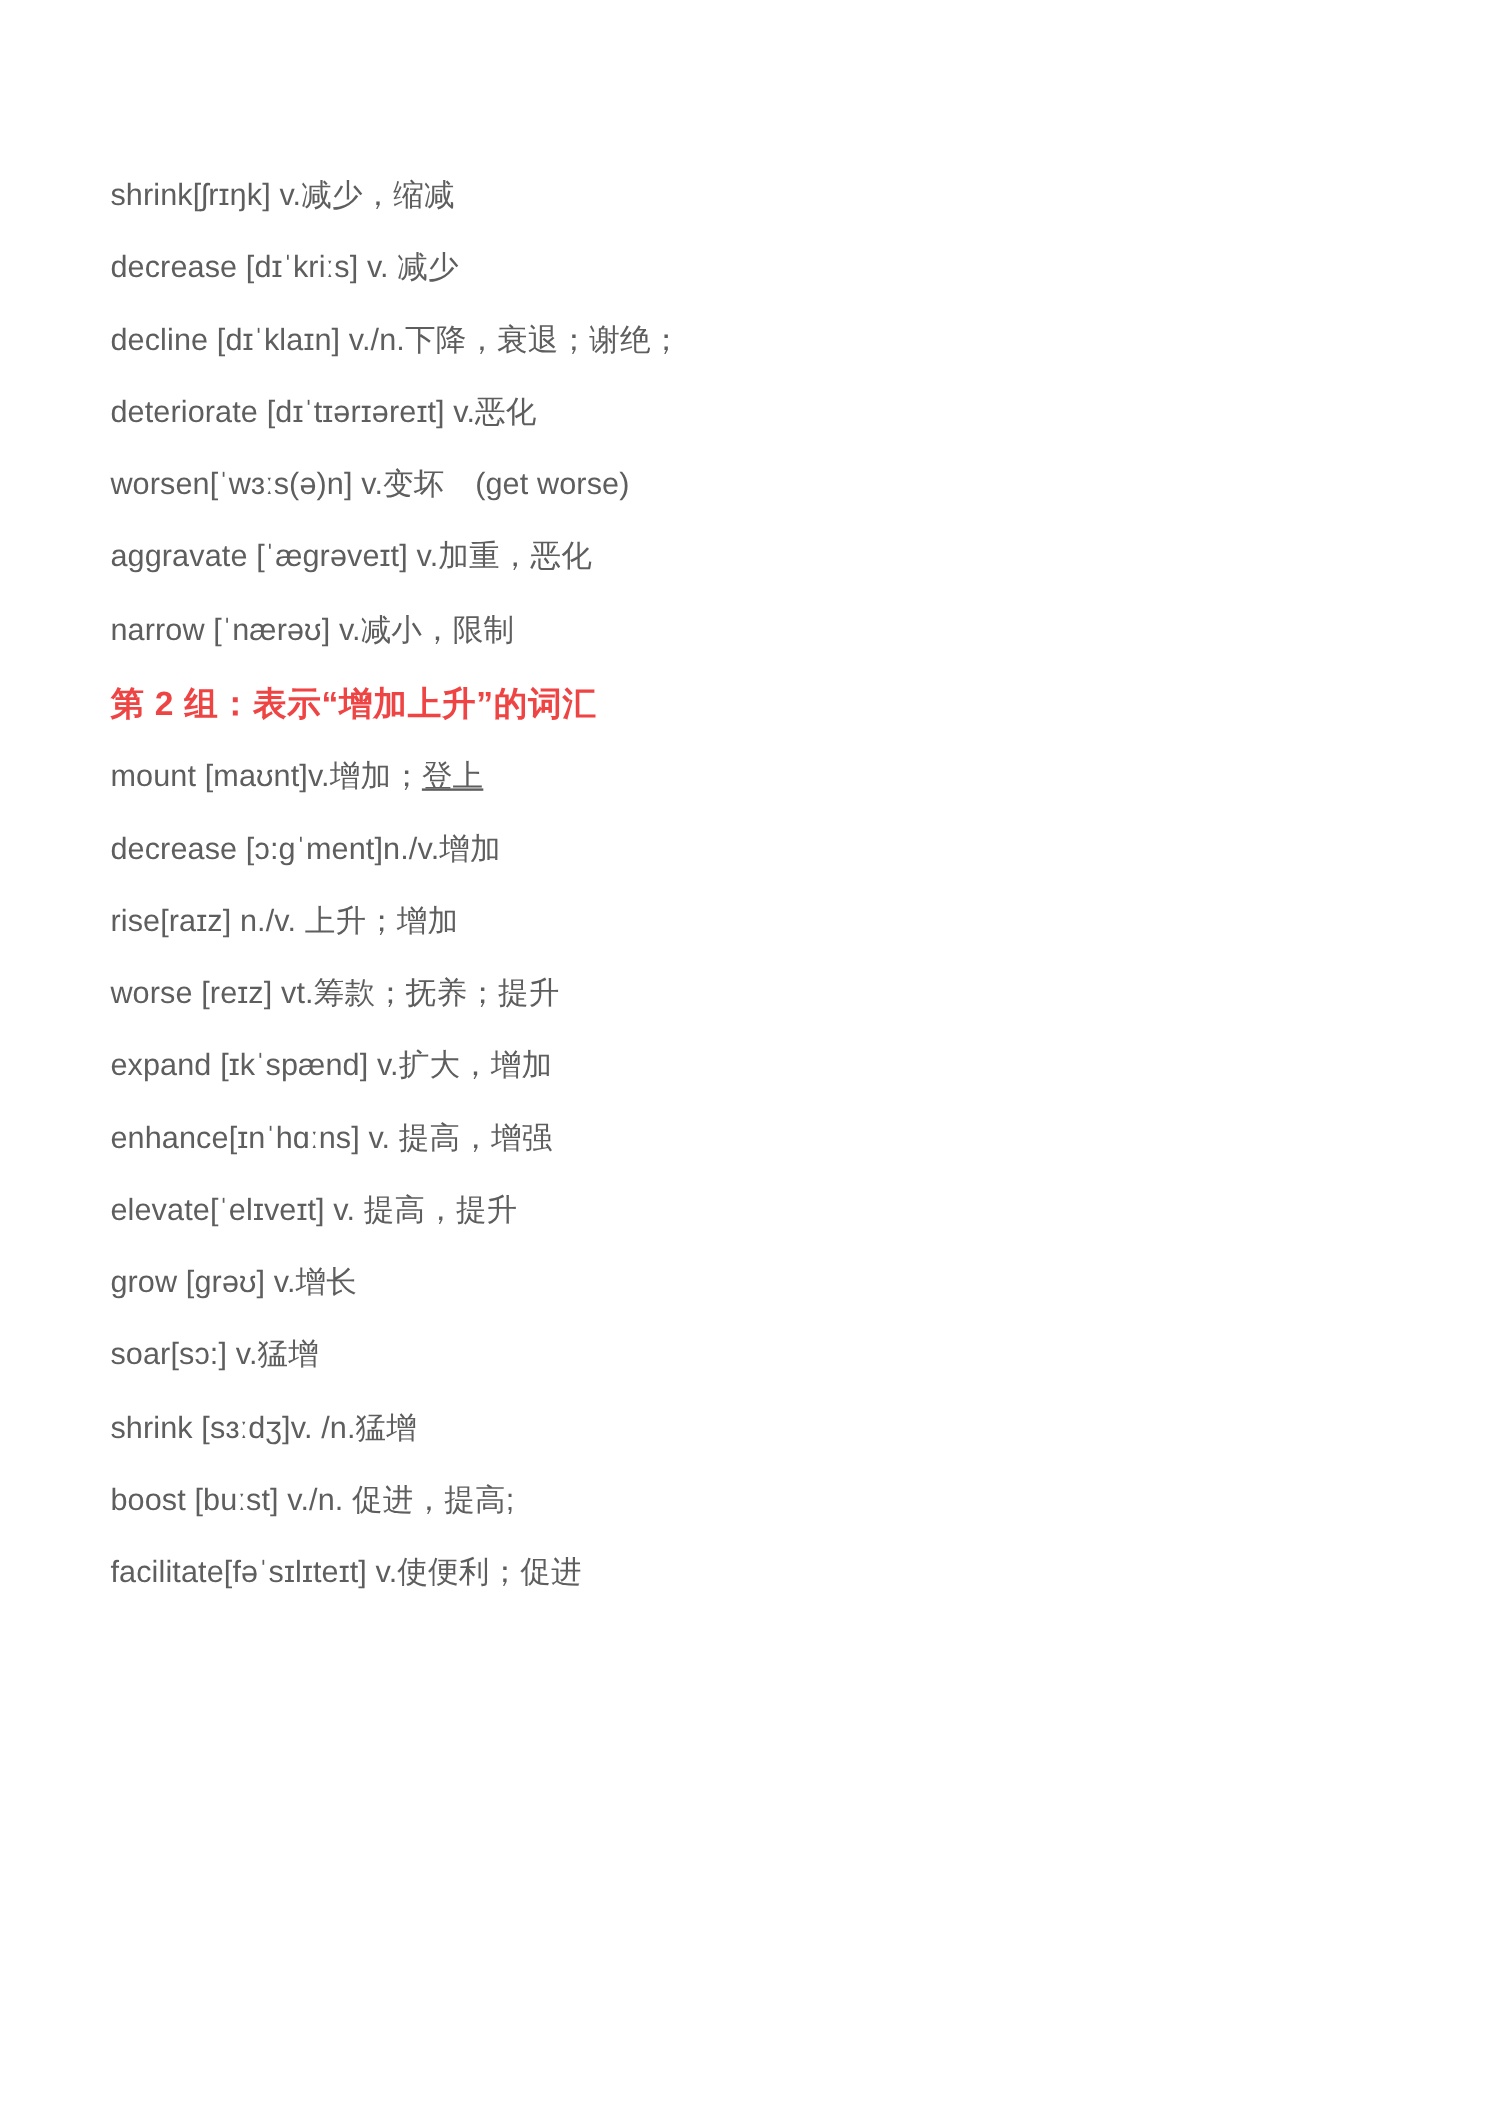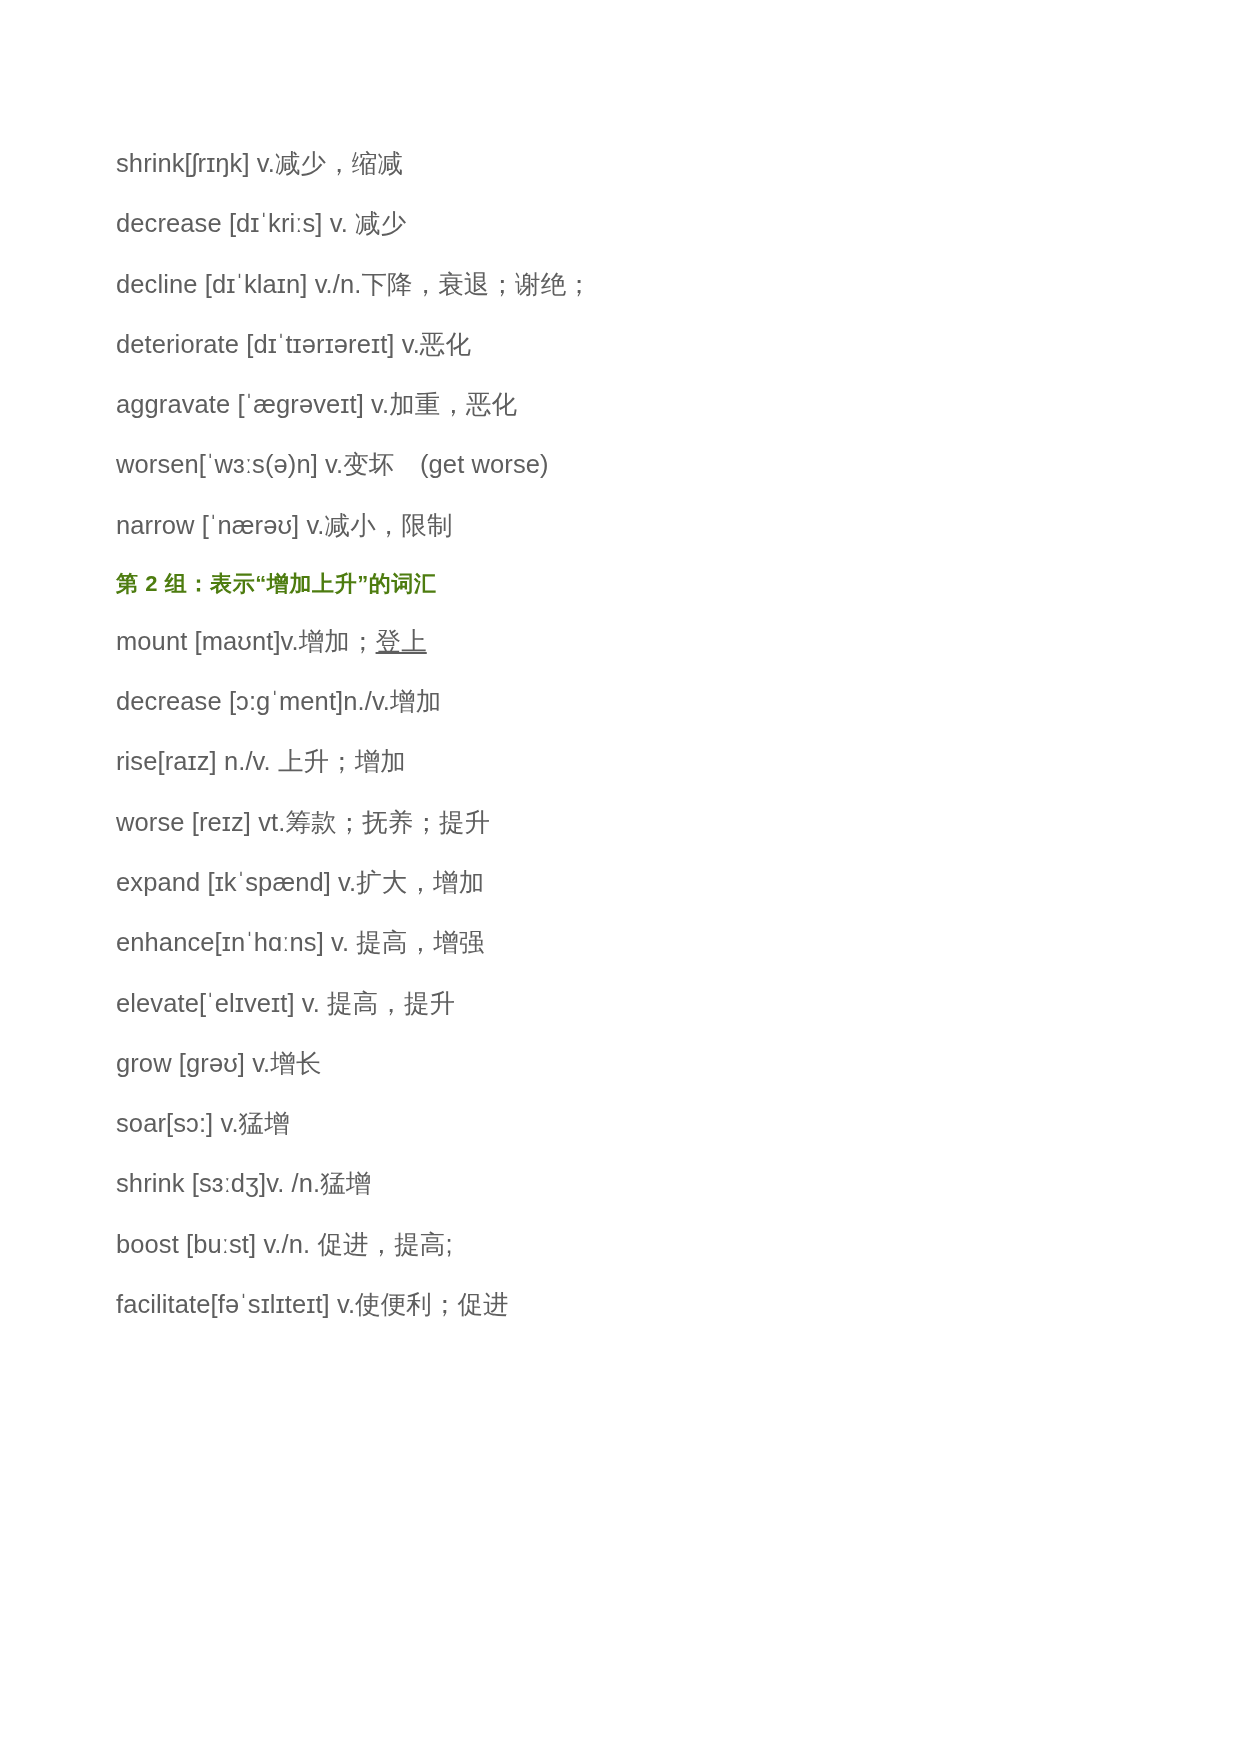--- a/index.html
+++ b/index.html
@@ -11,57 +11,57 @@
     width: 1240px;
     height: 1754px;
     font-family: "Liberation Sans", sans-serif;
     color: #5a5a5a;
   }
   .page {
     position: relative;
     width: 1240px;
     height: 1274px;
     box-sizing: border-box;
-    padding: 150px 170px 0 116px;
+    padding: 150px 170px 0 92px;
   }
   .doc-body {
     display: block;
   }
   .line {
     font-size: 25.5px;
     line-height: 1.05;
     color: #5e5e5e;
     margin: 0 0 33.5px 0;
     letter-spacing: 0.1px;
     white-space: pre-wrap;
     font-weight: 400;
   }
   .heading {
-    font-size: 22px;
+    font-size: 28px;
     font-weight: bold;
-    color: #4d7c0f;
+    color: #ef4444;
     margin: 0 0 33px 0;
     line-height: 1.05;
     letter-spacing: 0.6px;
   }
   .line .underline {
     text-decoration: underline;
   }
 </style>
 </head>
 <body>
 
 <div class="page">
   <div class="doc-body" id="doc-body">
       <div class="line">shrink[ʃrɪŋk] v.减少，缩减</div>
       <div class="line">decrease [dɪˈkriːs] v. 减少</div>
       <div class="line">decline [dɪˈklaɪn] v./n.下降，衰退；谢绝；</div>
       <div class="line">deteriorate [dɪˈtɪərɪəreɪt] v.恶化</div>
+      <div class="line">worsen[ˈwɜːs(ə)n] v.变坏　(get worse)</div>
       <div class="line">aggravate [ˈægrəveɪt] v.加重，恶化</div>
-      <div class="line">worsen[ˈwɜːs(ə)n] v.变坏　(get worse)</div>
       <div class="line">narrow [ˈnærəʊ] v.减小，限制</div>
       <div class="heading">第 2 组：表示“增加上升”的词汇</div>
       <div class="line"><span>mount [maʊnt]v.增加；</span><span class="underline">登上</span></div>
       <div class="line">decrease [ɔ:gˈment]n./v.增加</div>
       <div class="line">rise[raɪz] n./v. 上升；增加</div>
       <div class="line">worse [reɪz] vt.筹款；抚养；提升</div>
       <div class="line">expand [ɪkˈspænd] v.扩大，增加</div>
       <div class="line">enhance[ɪnˈhɑːns] v. 提高，增强</div>
       <div class="line">elevate[ˈelɪveɪt] v. 提高，提升</div>
       <div class="line">grow [grəʊ] v.增长</div>

